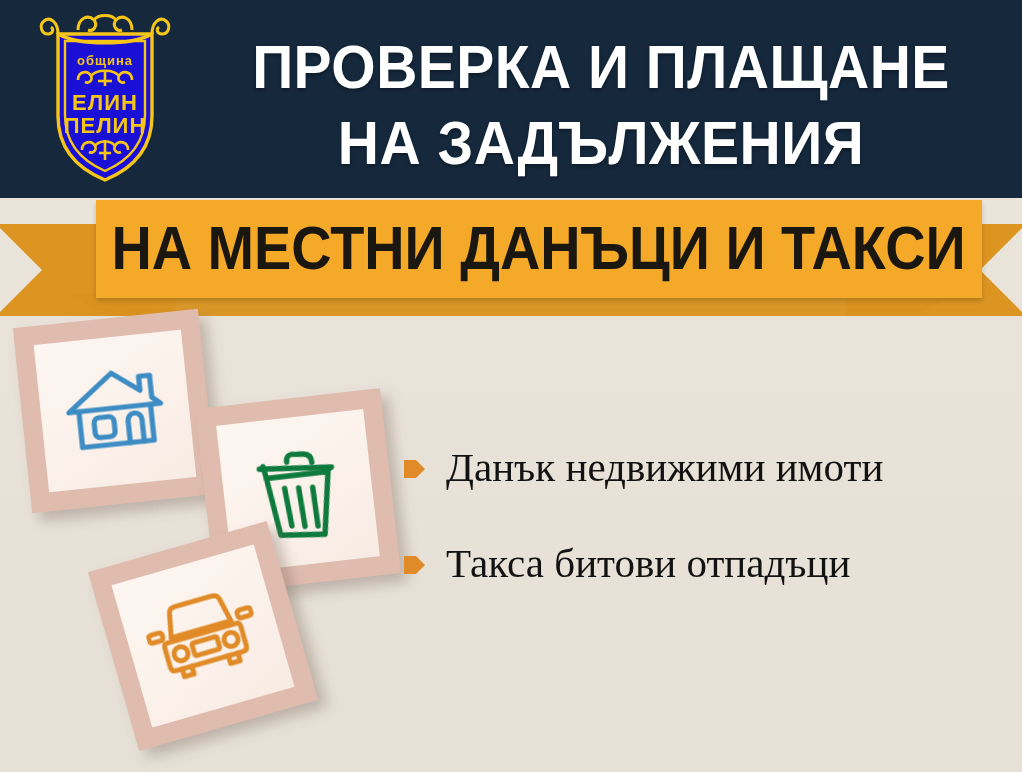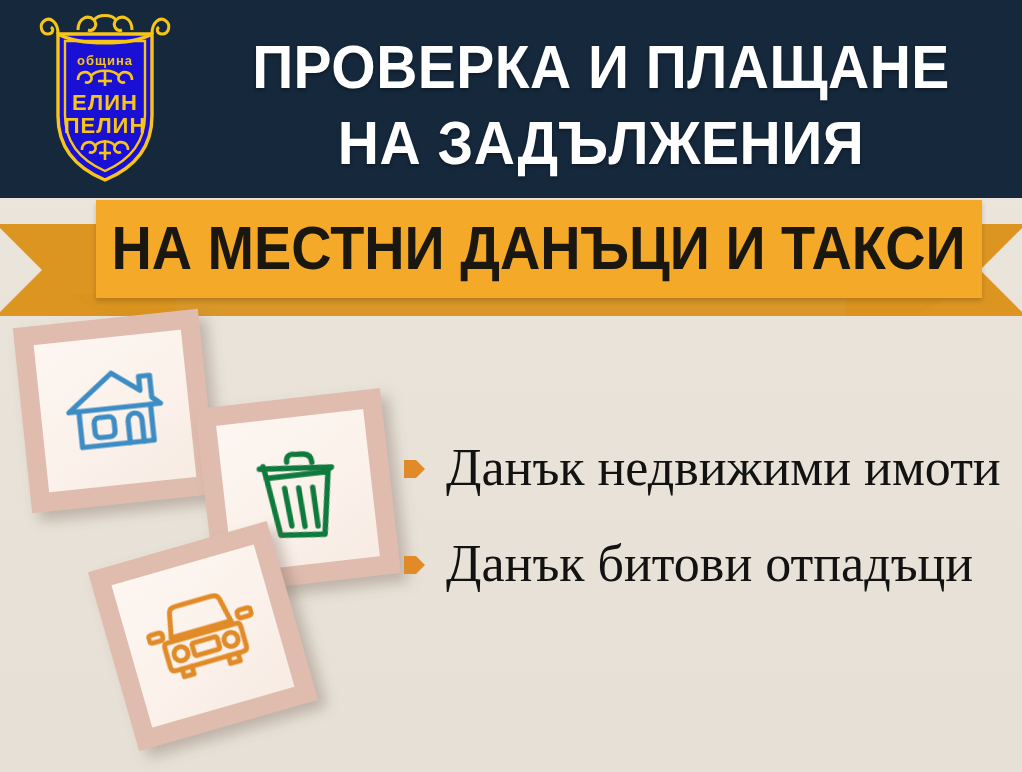--- a/index.html
+++ b/index.html
@@ -120,21 +120,21 @@
     height:96px;
   }
   .bullet{
     flex:0 0 auto;width:22px;height:24px;margin-right:20px;
     position:relative;top:1px;
   }
   .bullet svg{display:block;}
   .item-text{
     color:#121212;
     font-family:"Liberation Serif",serif;
-    font-size:52px;
+    font-size:41px;
     line-height:1.05;
     white-space:nowrap;
   }
 </style>
 </head>
 <body>
 
 <div id="poster">
 
   <div class="header">
@@ -307,19 +307,19 @@
       </span>
       <span class="item-text">Данък недвижими имоти</span>
     </div>
 
     <div class="list-item">
       <span class="bullet">
         <svg width="22" height="24" viewBox="0 0 22 24" xmlns="http://www.w3.org/2000/svg" aria-hidden="true">
           <path d="M0 3 H12 L21 12 L12 21 H0 Z" fill="#e08b28"></path>
         </svg>
       </span>
-      <span class="item-text">Данък битови отпадъци</span>
+      <span class="item-text">Такса битови отпадъци</span>
     </div>
 
 
   </div>
 
 </div>
 
 </body></html>

